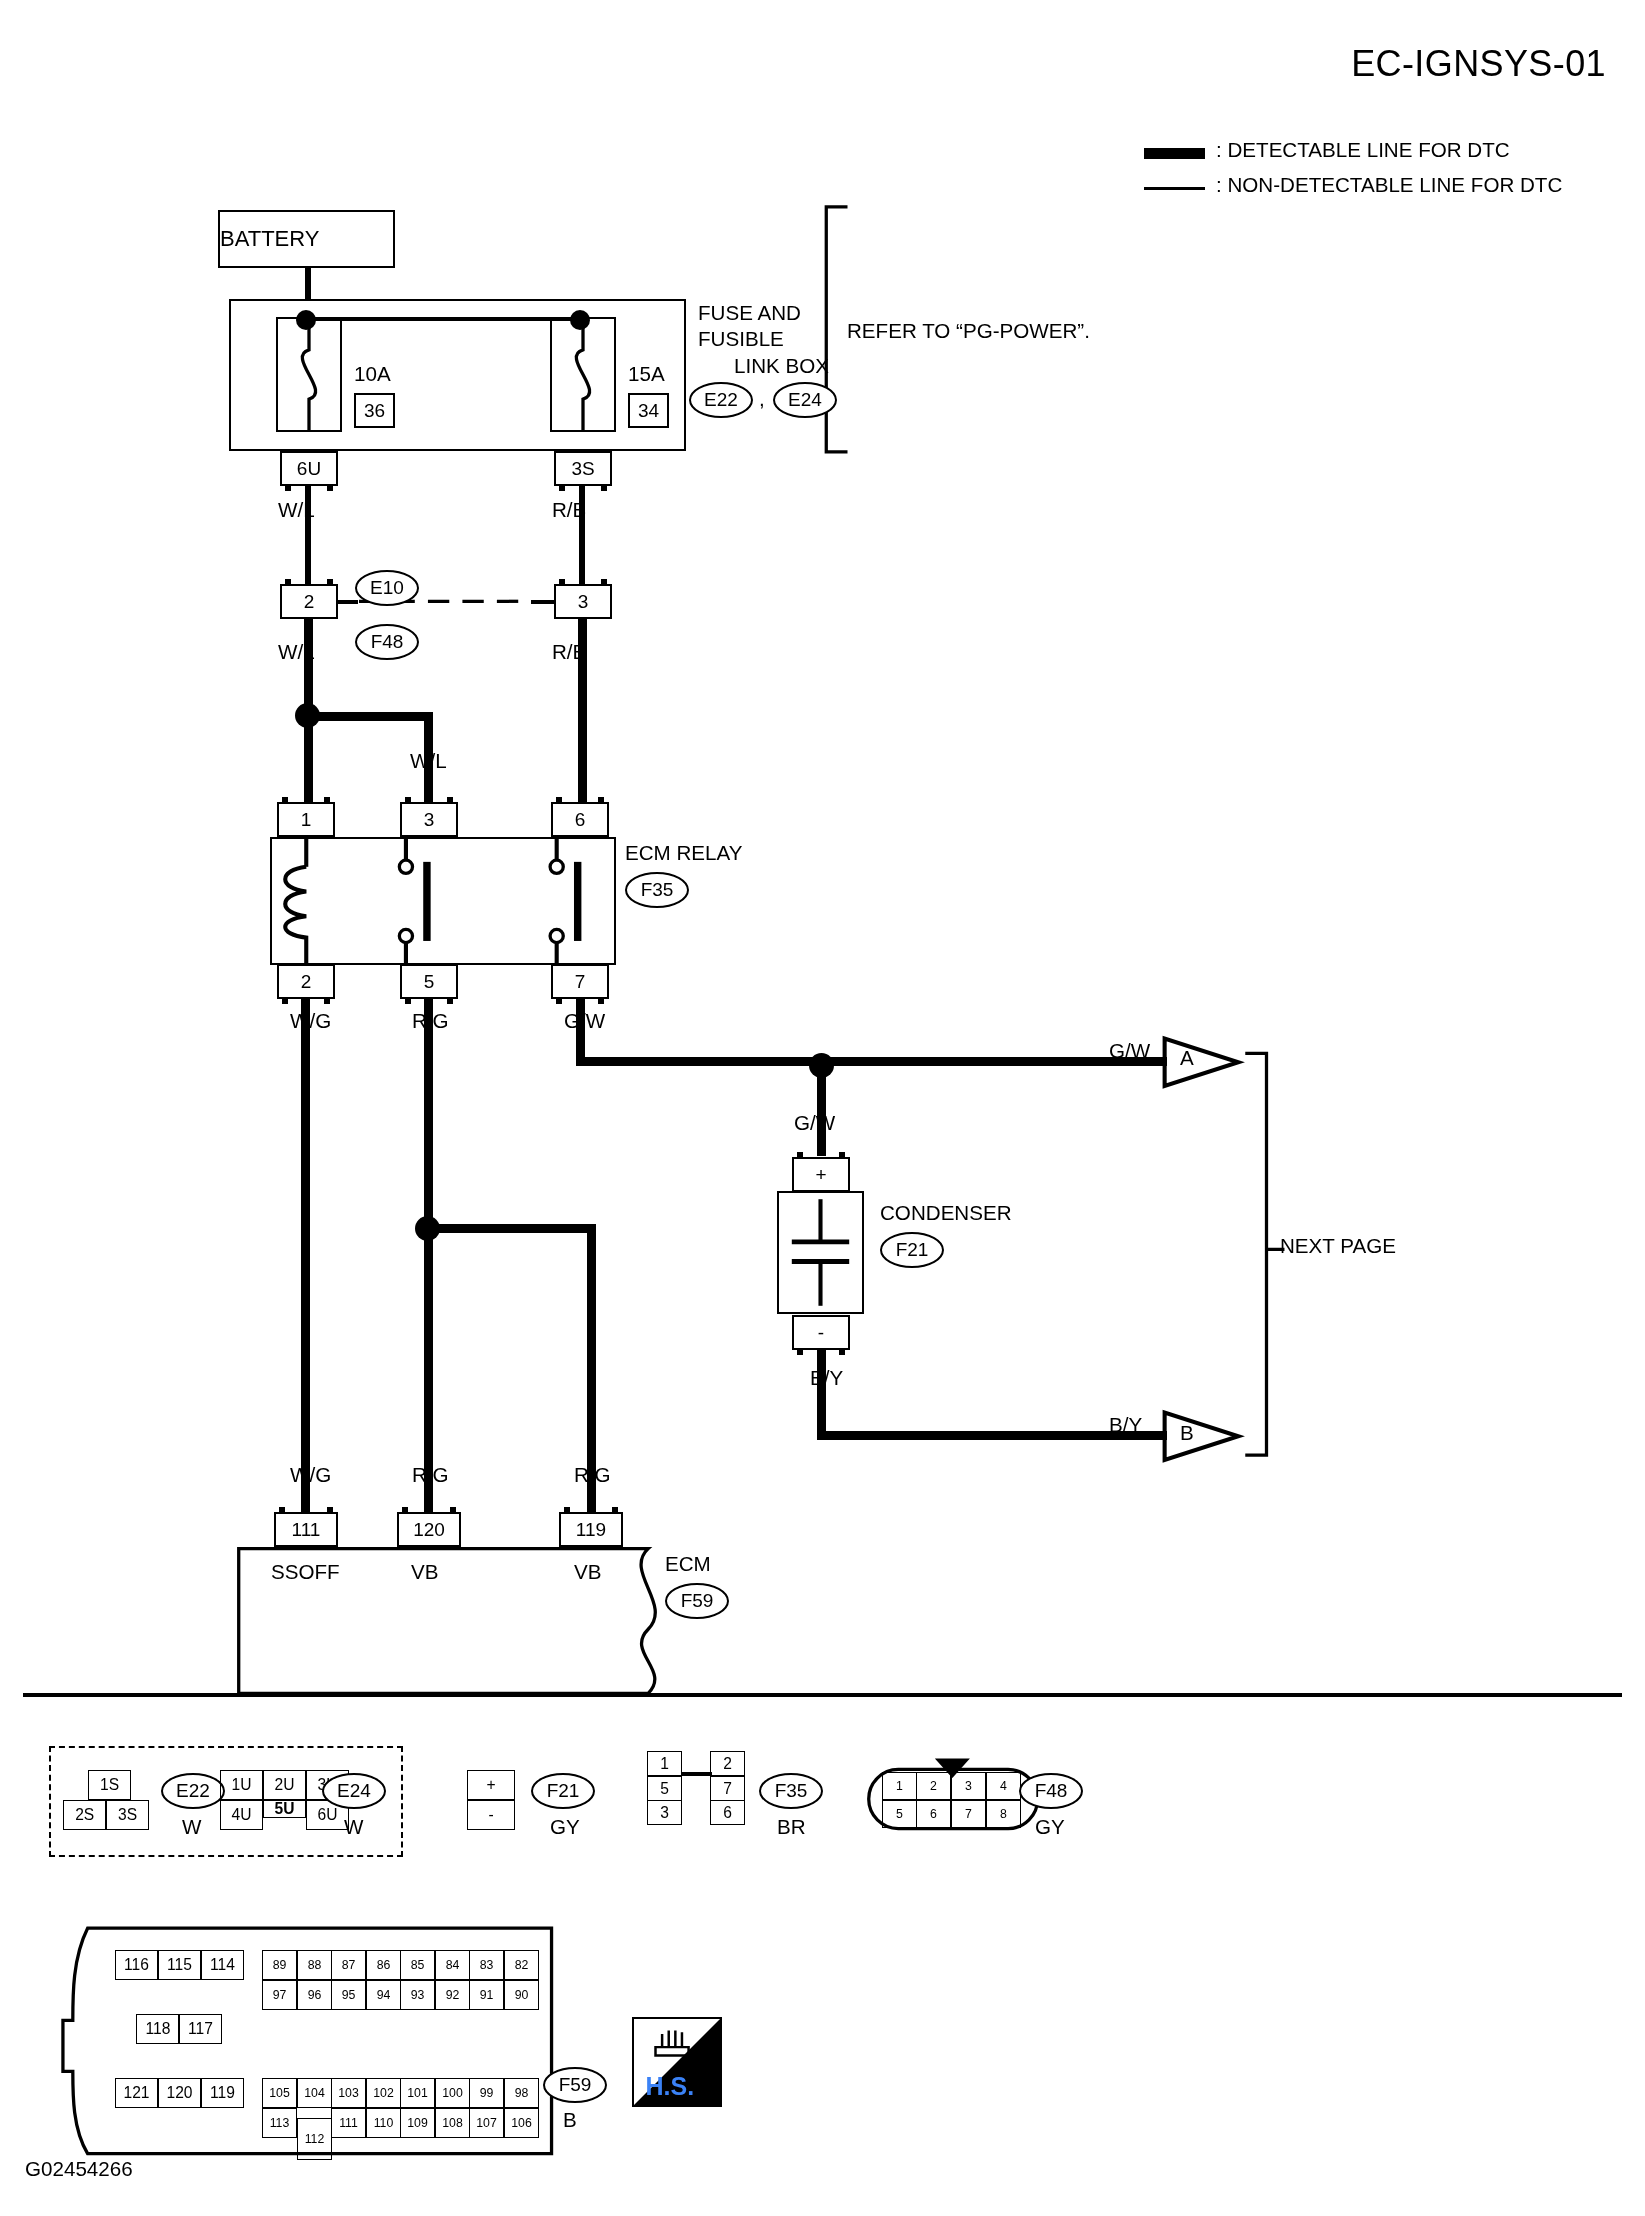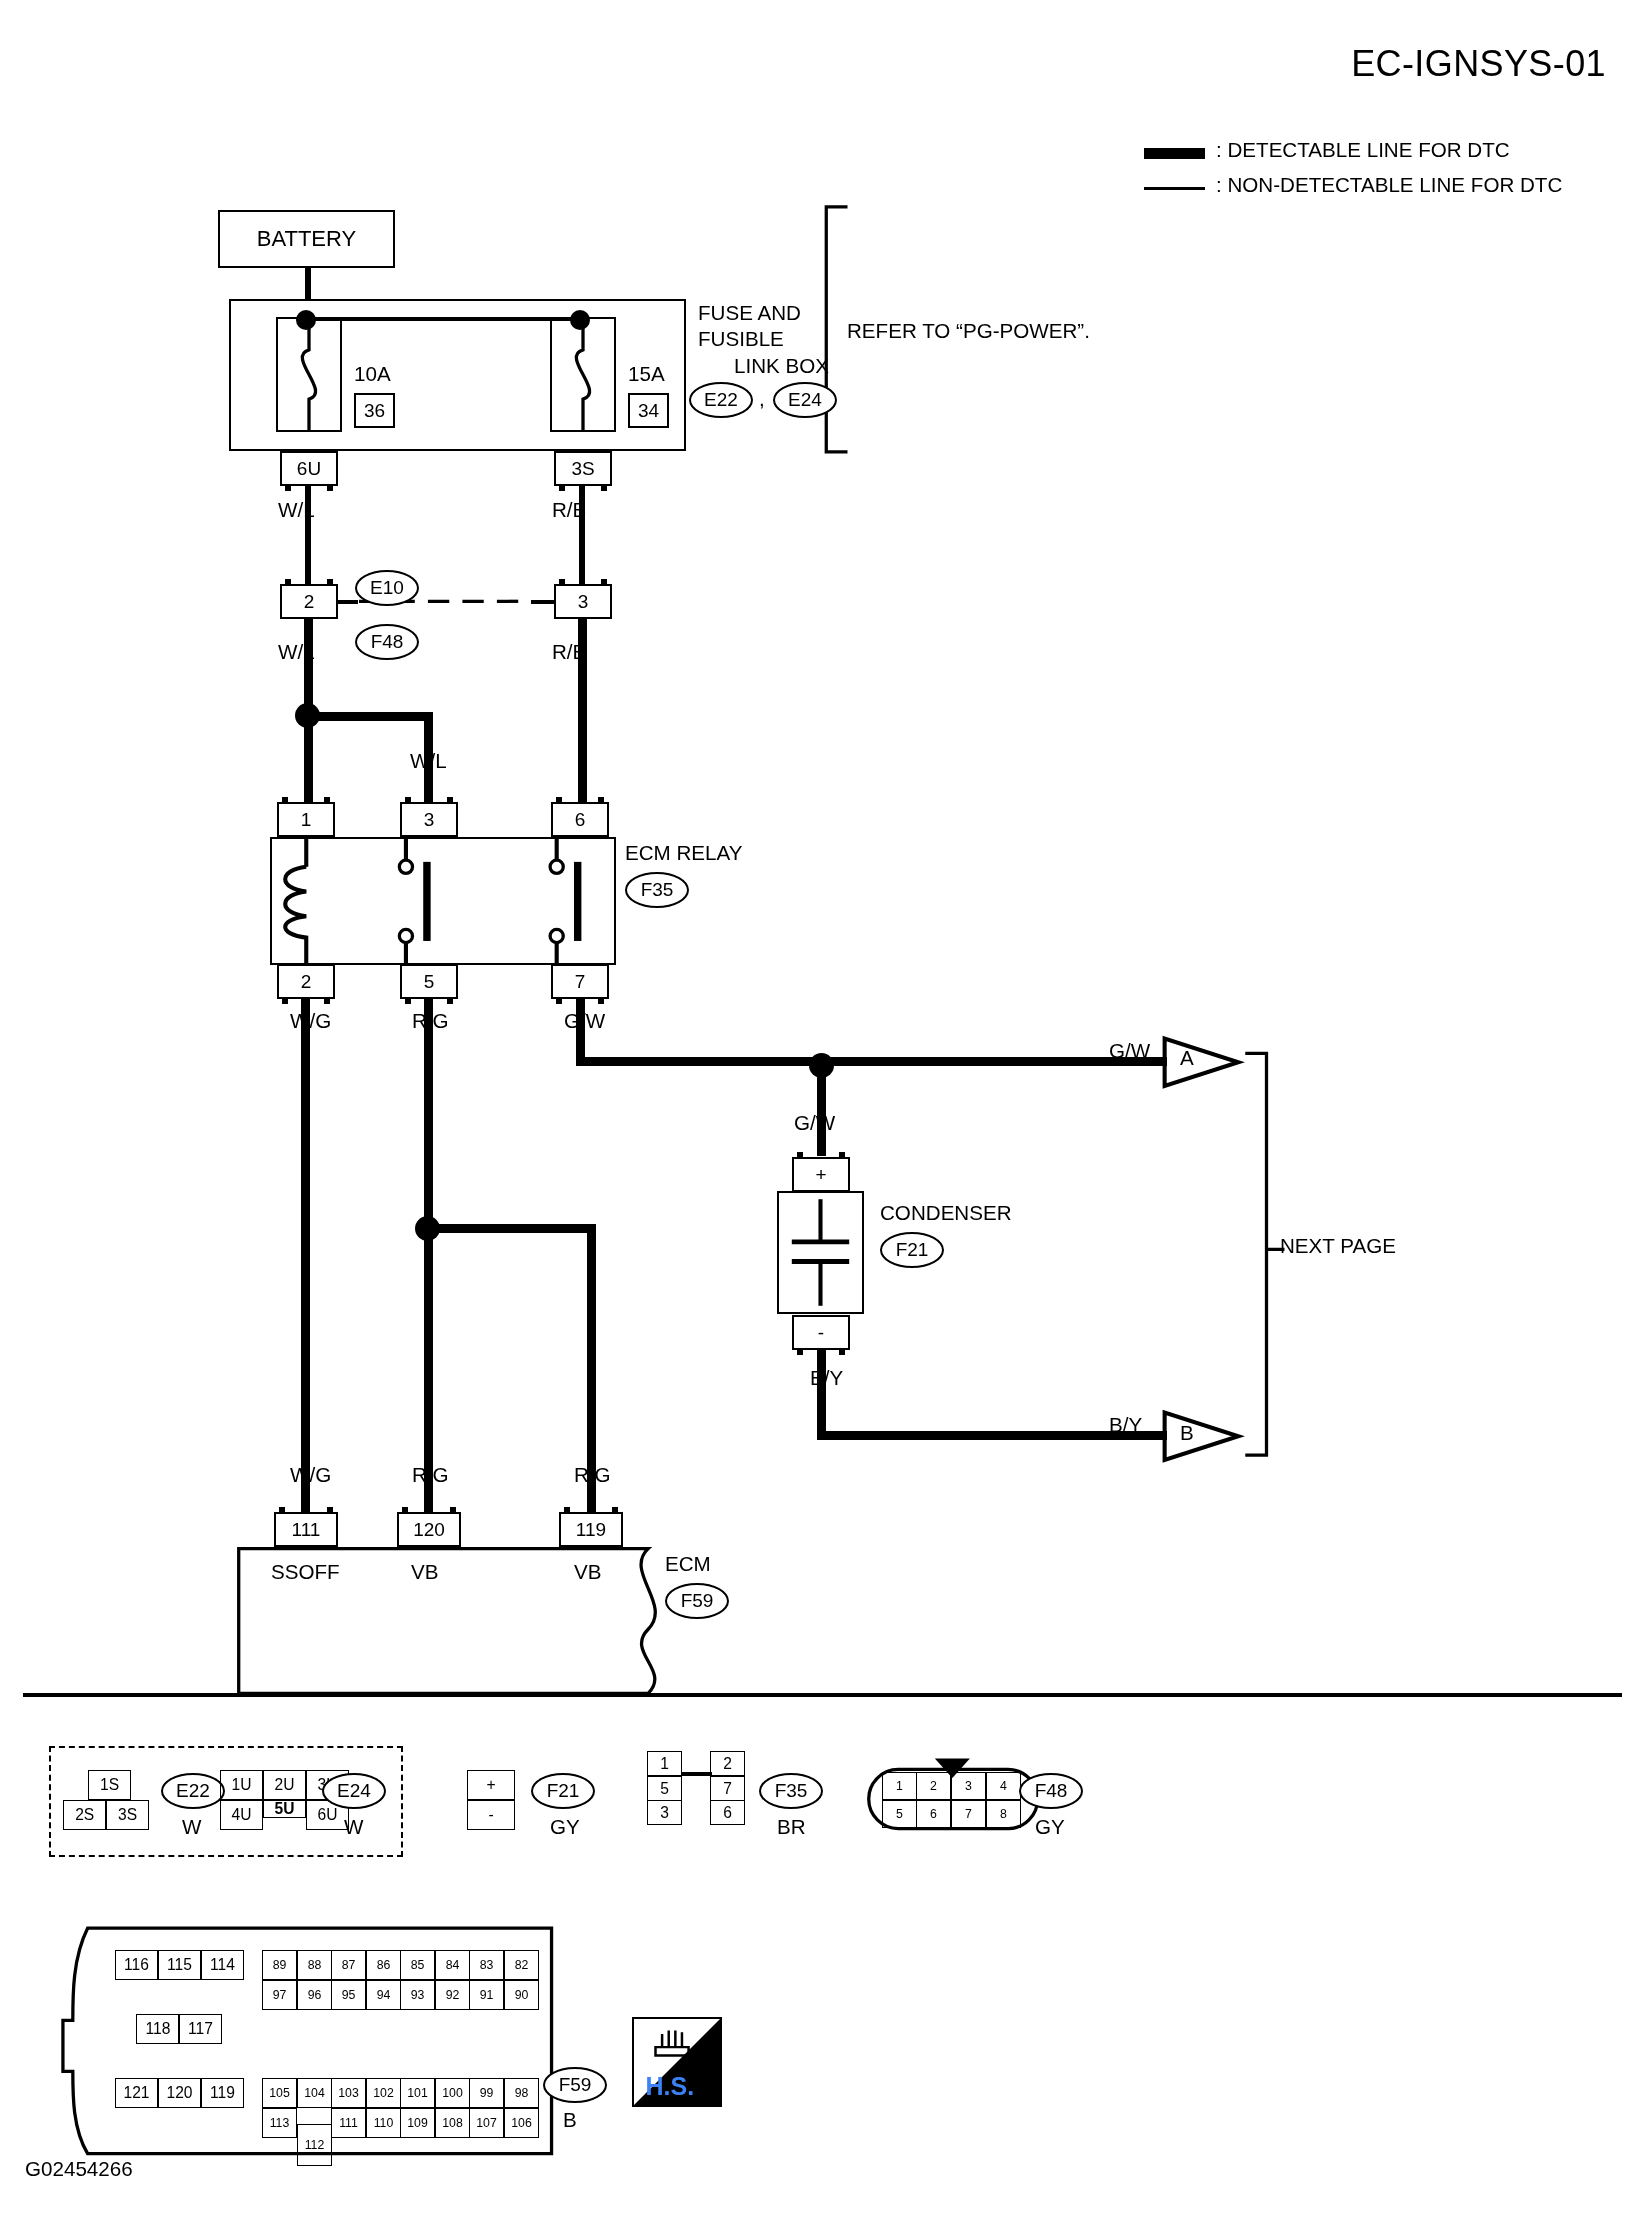--- a/index.html
+++ b/index.html
@@ -2,21 +2,21 @@
 <html style="font-size:13px"><head>
 <meta charset="utf-8">
 <style>
   html, body { margin:0; padding:0; background:#ffffff; }
   body { width:1645px; height:2216px; position:relative;
          font-family:"Liberation Sans", sans-serif; color:#000; }
   .page { position:absolute; left:0; top:0; width:1645px; height:2216px; }
   .t { position:absolute; white-space:nowrap; }
   .ln { position:absolute; background:#000; }
   .box { position:absolute; border:2.5px solid #000; background:#fff; box-sizing:border-box; }
-  .ctr { display:flex; align-items:center; justify-content:center; text-align:center; }
+  .ctr { display:flex; align-items:center; text-align:center; }
 
   #title { right:39px; top:43px; font-size:36px; letter-spacing:0.4px; }
 
   .legend-text { font-size:20.6px; }
   .legend-thick { position:absolute; background:#000; height:10.7px; }
   .legend-thin { position:absolute; background:#000; height:3.3px; }
 
   .pin { position:absolute; border:2.5px solid #000; background:#fff; box-sizing:border-box;
          font-size:19px; display:flex; align-items:center; justify-content:center; }
   .pin::before, .pin::after { content:""; position:absolute; width:5.8px; height:7.4px; background:#000; top:-7.4px; }
@@ -374,21 +374,21 @@
   <div id="ecm-rb" style="position:absolute; left:262px; top:2078px;">
       <div class="cellsm" style="position: absolute; left: 0px; top: 0px; width: 35px; height: 30px;">105</div>
       <div class="cellsm" style="position: absolute; left: 35px; top: 0px; width: 35px; height: 30px;">104</div>
       <div class="cellsm" style="position: absolute; left: 69px; top: 0px; width: 35px; height: 30px; text-align: center;">103</div>
       <div class="cellsm" style="position: absolute; left: 104px; top: 0px; width: 35px; height: 30px;">102</div>
       <div class="cellsm" style="position: absolute; left: 138px; top: 0px; width: 35px; height: 30px;">101</div>
       <div class="cellsm" style="position: absolute; left: 173px; top: 0px; width: 35px; height: 30px;">100</div>
       <div class="cellsm" style="position: absolute; left: 207px; top: 0px; width: 35px; height: 30px;">99</div>
       <div class="cellsm" style="position: absolute; left: 242px; top: 0px; width: 35px; height: 30px;">98</div>
       <div class="cellsm" style="position: absolute; left: 0px; top: 30px; width: 35px; height: 30px;">113</div>
-      <div class="cellsm" style="position: absolute; left: 35px; top: 46px; width: 35px; height: 42px;">112</div>
+      <div class="cellsm" style="position: absolute; left: 35px; top: 40px; width: 35px; height: 42px;">112</div>
       <div class="cellsm" style="position: absolute; left: 69px; top: 30px; width: 35px; height: 30px;">111</div>
       <div class="cellsm" style="position: absolute; left: 104px; top: 30px; width: 35px; height: 30px;">110</div>
       <div class="cellsm" style="position: absolute; left: 138px; top: 30px; width: 35px; height: 30px;">109</div>
       <div class="cellsm" style="position: absolute; left: 173px; top: 30px; width: 35px; height: 30px;">108</div>
       <div class="cellsm" style="position: absolute; left: 207px; top: 30px; width: 35px; height: 30px;">107</div>
       <div class="cellsm" style="position: absolute; left: 242px; top: 30px; width: 35px; height: 30px;">106</div>
     </div>
 
   <div class="oval" style="left:543px; top:2067px; width:64px; height:36px;">
       <span>F59</span>

